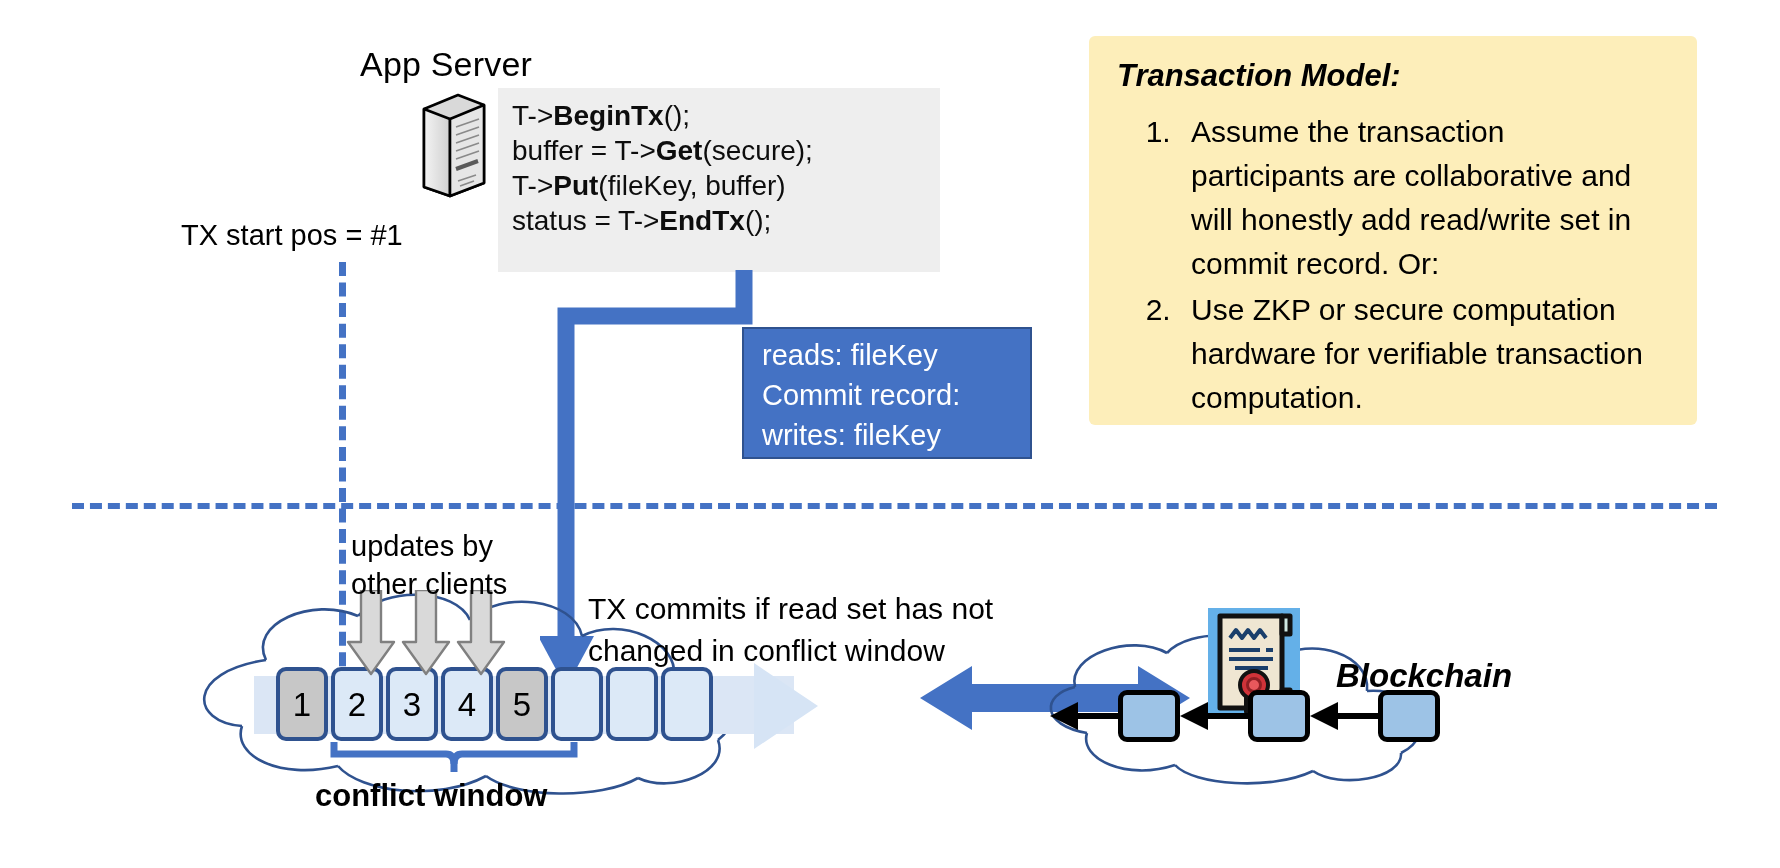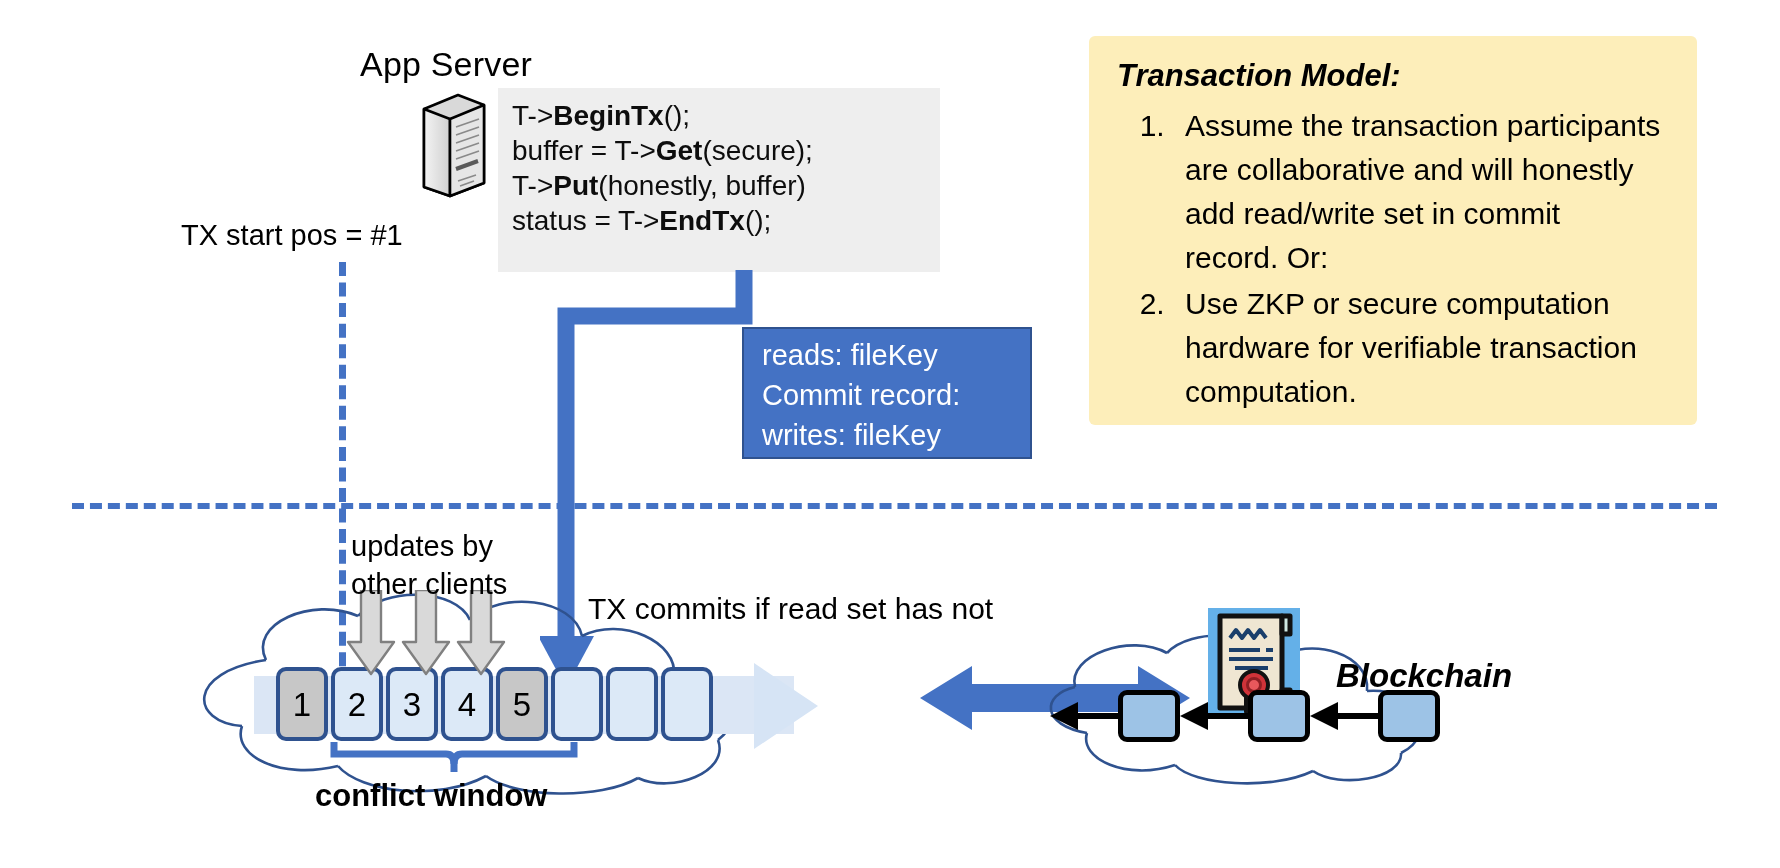--- a/index.html
+++ b/index.html
@@ -97,21 +97,21 @@
     box-sizing: border-box;
     padding: 22px 26px 0 28px;
   }
   #tx-model-title {
     font-size: 31px;
     font-style: italic;
     font-weight: bold;
     margin-bottom: 2px;
   }
   #tx-model-box ol {
-    margin: 10px;
+    margin: 16px;
     padding-left: 46px;
     list-style-position: outside;
   }
   #tx-model-box li {
     font-size: 30px;
     line-height: 44px;
     padding-left: 12px;
     margin-bottom: 2px;
   }
 
@@ -231,21 +231,21 @@
       <g stroke="#8a8a8a" stroke-width="1.6" fill="none">
         <path d="M40,88 L58,82"></path>
         <path d="M42,93 L56,88"></path>
       </g>
     </svg>
   </div>
 
   <div class="abs" id="code-box">
     <div class="line"><span>T-&gt;</span><span class="b">BeginTx</span><span>();</span></div>
     <div class="line"><span>buffer = T-&gt;</span><span class="b">Get</span><span>(secure);</span></div>
-    <div class="line"><span>T-&gt;</span><span class="b">Put</span><span>(honestly, buffer)</span></div>
+    <div class="line"><span>T-&gt;</span><span class="b">Put</span><span>(fileKey, buffer)</span></div>
     <div class="line"><span>status = T-&gt;</span><span class="b">EndTx</span><span>();</span></div>
   </div>
 
   <div class="abs" id="tx-start-label">TX start pos = #1</div>
 
   <div class="abs" id="vline-dashed"></div>
 
   <div class="abs" id="hline-dashed"></div>
 
   <div class="abs" id="elbow-arrow">
@@ -315,20 +315,21 @@
     </svg>
   </div>
 
   <div class="abs" id="updates-label">
     <div>updates by</div>
     <div>other clients</div>
   </div>
 
   <div class="abs" id="tx-commits-label">
     <div>TX commits if read set has not</div>
+    <div>changed in conflict window</div>
   </div>
 
   <div class="abs" id="conflict-brace">
     <svg width="248" height="36" viewBox="0 0 248 36">
       <path d="M4,0 L4,12 L116,12 M244,0 L244,12 L132,12 M124,12 L124,30" stroke="#4472c4" stroke-width="7" fill="none" stroke-linecap="butt"></path>
       <path d="M116,12 Q124,12 124,22 Q124,12 132,12" stroke="#4472c4" stroke-width="7" fill="none"></path>
     </svg>
   </div>
   <div class="abs" id="conflict-window-label">conflict window</div>
 

